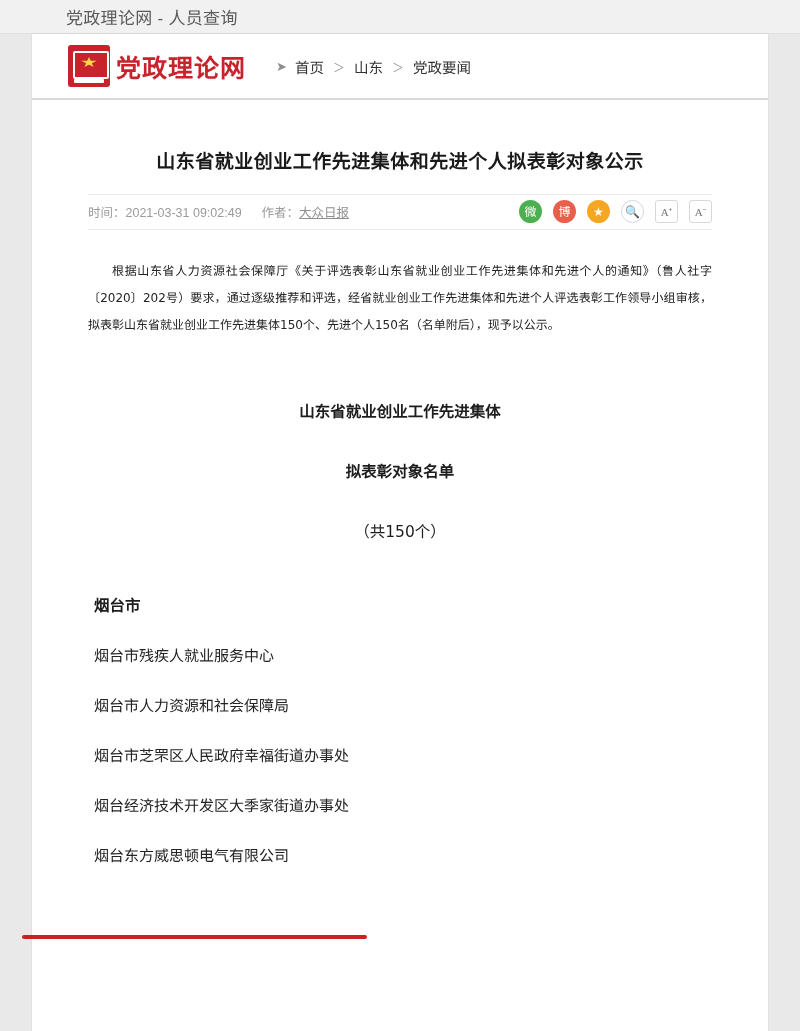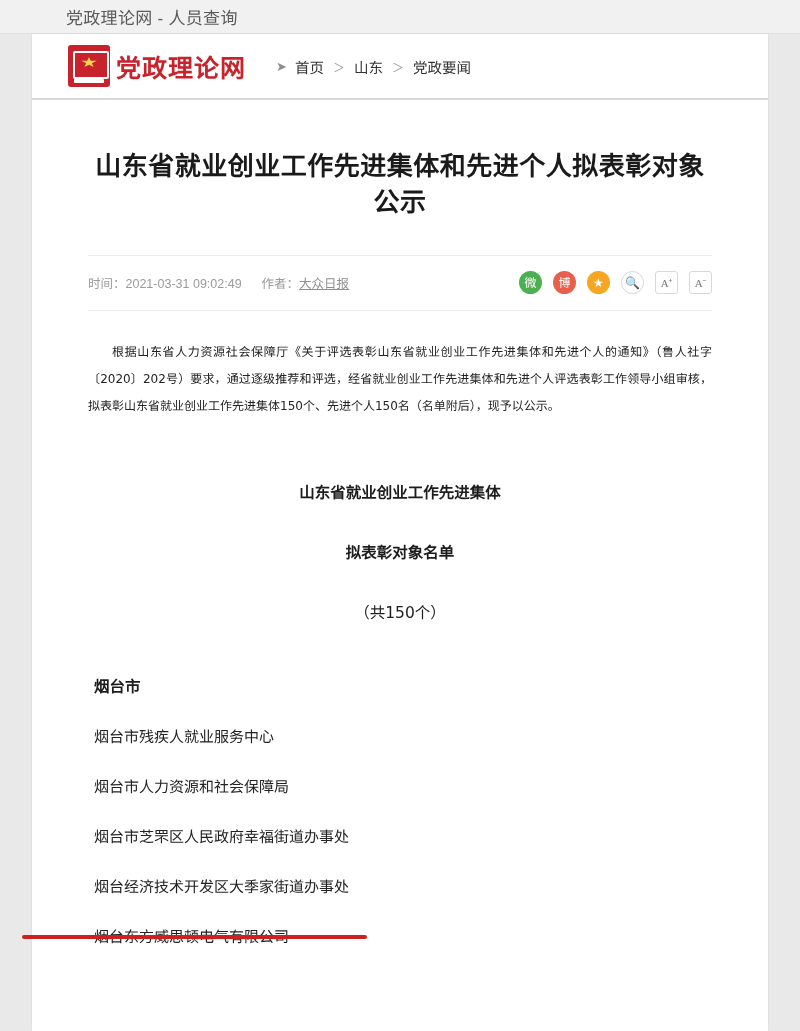--- a/index.html
+++ b/index.html
@@ -126,33 +126,33 @@
     text-decoration: none;
   }
 
   
   .article {
     padding: 0 56px;
   }
   .article-title {
     margin: 48px 0 0 0;
     text-align: center;
-    font-size: 26px;
+    font-size: 19px;
     font-weight: bold;
     color: #1a1a1a;
     letter-spacing: .5px;
     line-height: 1.4;
     font-family: "DejaVu Sans", "Liberation Sans", sans-serif;
   }
 
   .meta-row {
-    margin-top: 34px;
+    margin-top: 19px;
     border-top: 1px solid #ededed;
     border-bottom: 1px solid #ededed;
-    height: 56px;
+    height: 36px;
     display: flex;
     align-items: center;
     justify-content: space-between;
   }
   .meta-left {
     font-size: 12.5px;
     color: #9b9b9b;
     display: flex;
     align-items: center;
     gap: 20px;

